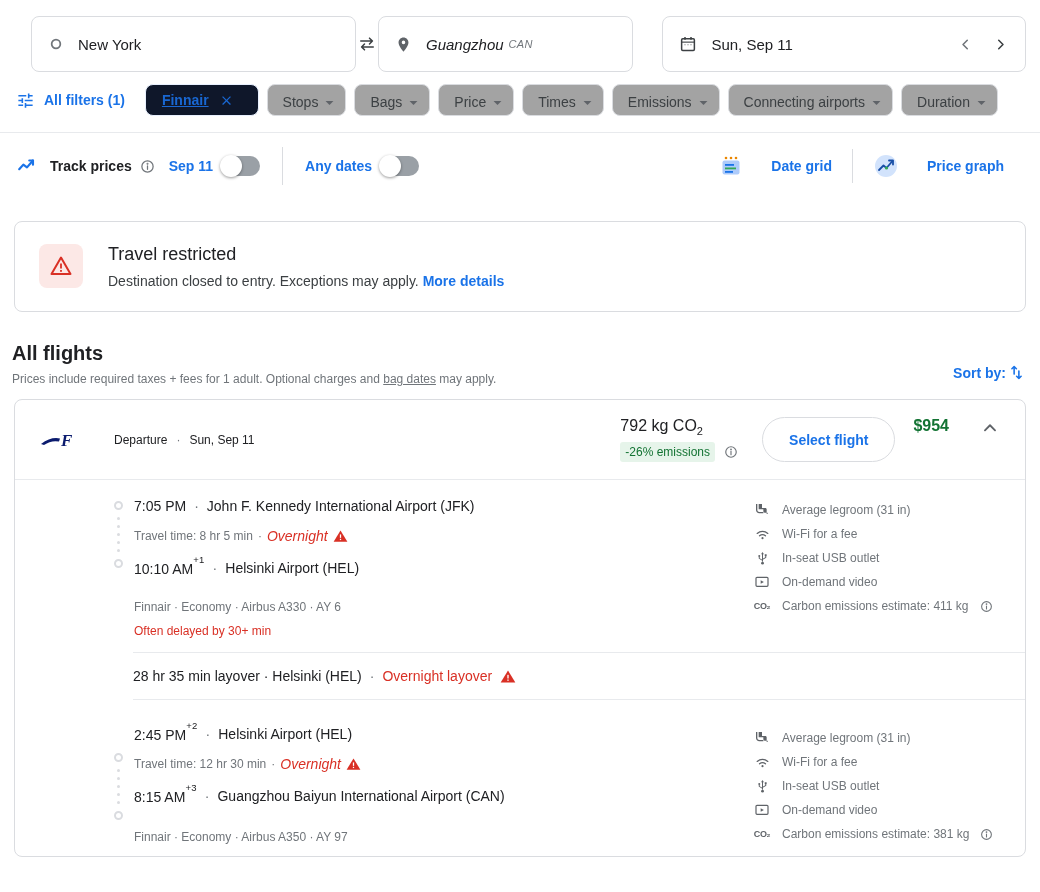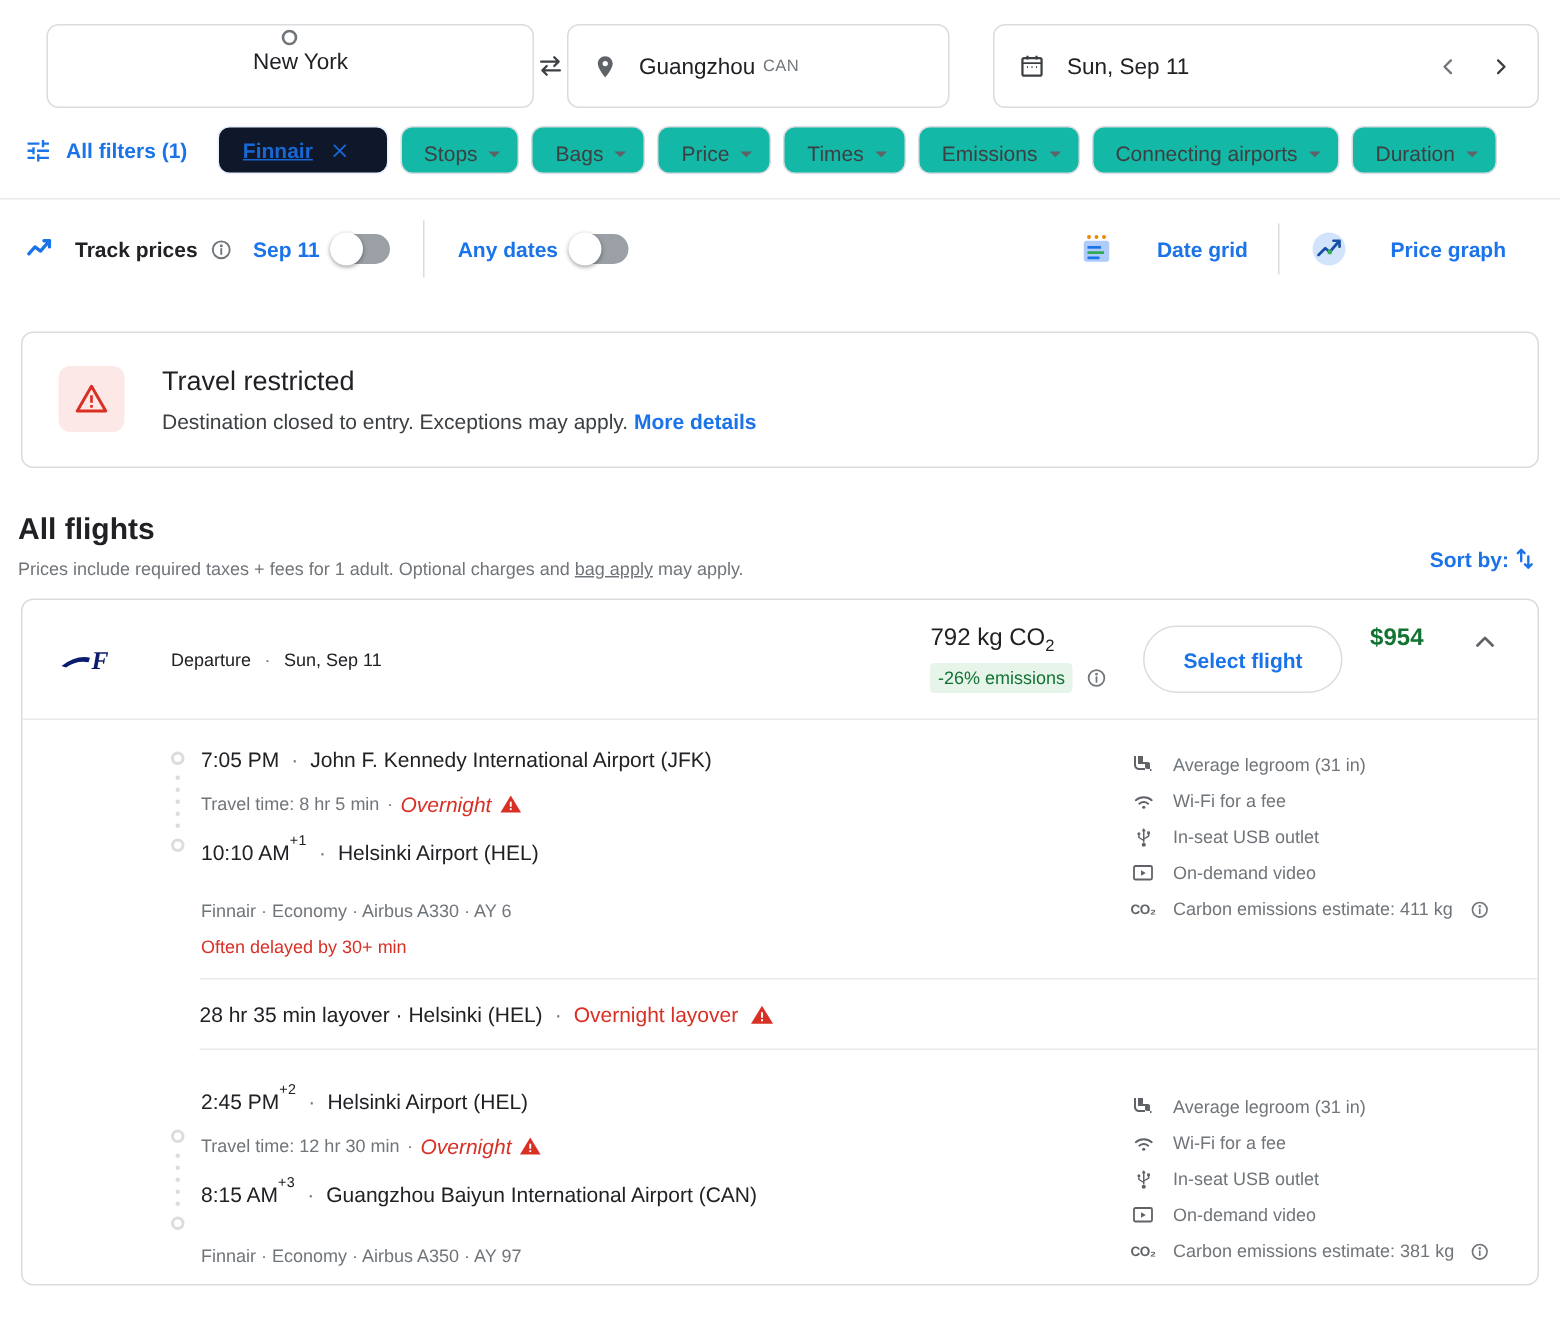--- a/index.html
+++ b/index.html
@@ -6,34 +6,34 @@
   html,body { width:1040px; height:892px; }
   body {
     font-family: "Liberation Sans", sans-serif;
     color:#202124; background:#fff; overflow:hidden; font-size:14px;
   }
   svg { display:block; flex:none; }
 
   
   .search-row { display:flex; align-items:center; margin:16px 14px 0 31px; }
   .field { border:1px solid #dadce0; border-radius:8px; height:56px; display:flex; align-items:center; padding:0 16px; background:#fff; }
-  .field-origin { width:332px;flex-direction:column; }
-  .field-dest { width:261px; }
+  .field-origin { width:332px; }
+  .field-dest { width:261px;font-style:italic; }
   .field-date { width:372px; margin-left:29px; }
   .field .label { font-size:15px; color:#202124; margin-left:14px; white-space:nowrap; }
   .code-suffix { font-size:11px; color:#70757a; margin-left:5px; letter-spacing:.3px; }
   .swap-wrap { width:23px; display:flex; justify-content:center; cursor:pointer; }
   .date-nav { margin-left:auto; display:flex; align-items:center; gap:18px; }
   .nav-btn { cursor:pointer; display:flex; }
 
   
   .filters-section { border-bottom:1px solid #e8eaed; padding:12px 14px 16px 16px; }
   .filters-row { display:flex; align-items:center; gap:8px; }
   .all-filters { display:flex; align-items:center; gap:9px; color:#1a73e8; font-size:14px; font-weight:bold; margin-right:12px; cursor:pointer; white-space:nowrap; }
-  .chip { height:32px; border:1px solid #dadce0; border-radius:8px; display:flex; align-items:center; padding:4px 6px 0 15px; font-size:14px; color:#3c4043; gap:2px; cursor:pointer; white-space:nowrap; background:#14b8a6; }
+  .chip { height:32px; border:1px solid #dadce0; border-radius:8px; display:flex; align-items:center; padding:4px 6px 0 15px; font-size:14px; color:#3c4043; gap:2px; cursor:pointer; white-space:nowrap; background:#a3a3a3; }
   .chip-selected { background:#0f172a; border:1px solid #e8f0fe; color:#1967d2; padding:0 24px 0 16px; gap:10px; font-weight:bold;text-decoration:underline; }
 
   
   .track-row { display:flex; align-items:center; height:66px; padding:0 16px; }
   .track-left { display:flex; align-items:center; }
   .track-label { font-size:14px; font-weight:bold; color:#202124; margin:0 8px 0 12px; }
   .blue-label { color:#1a73e8; font-size:14px; font-weight:bold;text-align:center; }
   .toggle { width:37px; height:20px; background:#9aa0a6; border-radius:10px; position:relative; margin-left:10px; cursor:pointer; flex:none; }
   .toggle .knob { width:22px; height:22px; background:#fff; border-radius:50%; position:absolute; left:-3px; top:-1px; box-shadow:0 1px 3px rgba(0,0,0,.4); }
   .vdivider { width:1px; height:38px; background:#dadce0; margin:0 22px; }
@@ -265,21 +265,21 @@
   </div>
   <div>
     <div class="alert-title">Travel restricted</div>
     <div class="alert-msg"><span>Destination closed to entry. Exceptions may apply.</span> <span class="alert-link">More details</span></div>
   </div>
 </div>
 
 <div class="results-header">
   <div>
     <div class="rh-title">All flights</div>
-    <div class="rh-sub"><span>Prices include required taxes + fees for 1 adult. Optional charges and </span><span class="link">bag apply</span><span> may apply.</span></div>
+    <div class="rh-sub"><span>Prices include required taxes + fees for 1 adult. Optional charges and </span><span class="link">bag dates</span><span> may apply.</span></div>
   </div>
   <div class="sort-by">
     <span>Sort by:</span>
     <svg width="19" height="19" viewBox="0 0 24 24" fill="none" stroke="#1a73e8" stroke-width="2" stroke-linecap="round" stroke-linejoin="round">
         <path d="M9 14V4.5M9 4.5L6.2 7.3M9 4.5l2.8 2.8"></path>
         <path d="M15 10v9.5M15 19.5l-2.8-2.8M15 19.5l2.8-2.8"></path>
       </svg>
   </div>
 </div>
 

